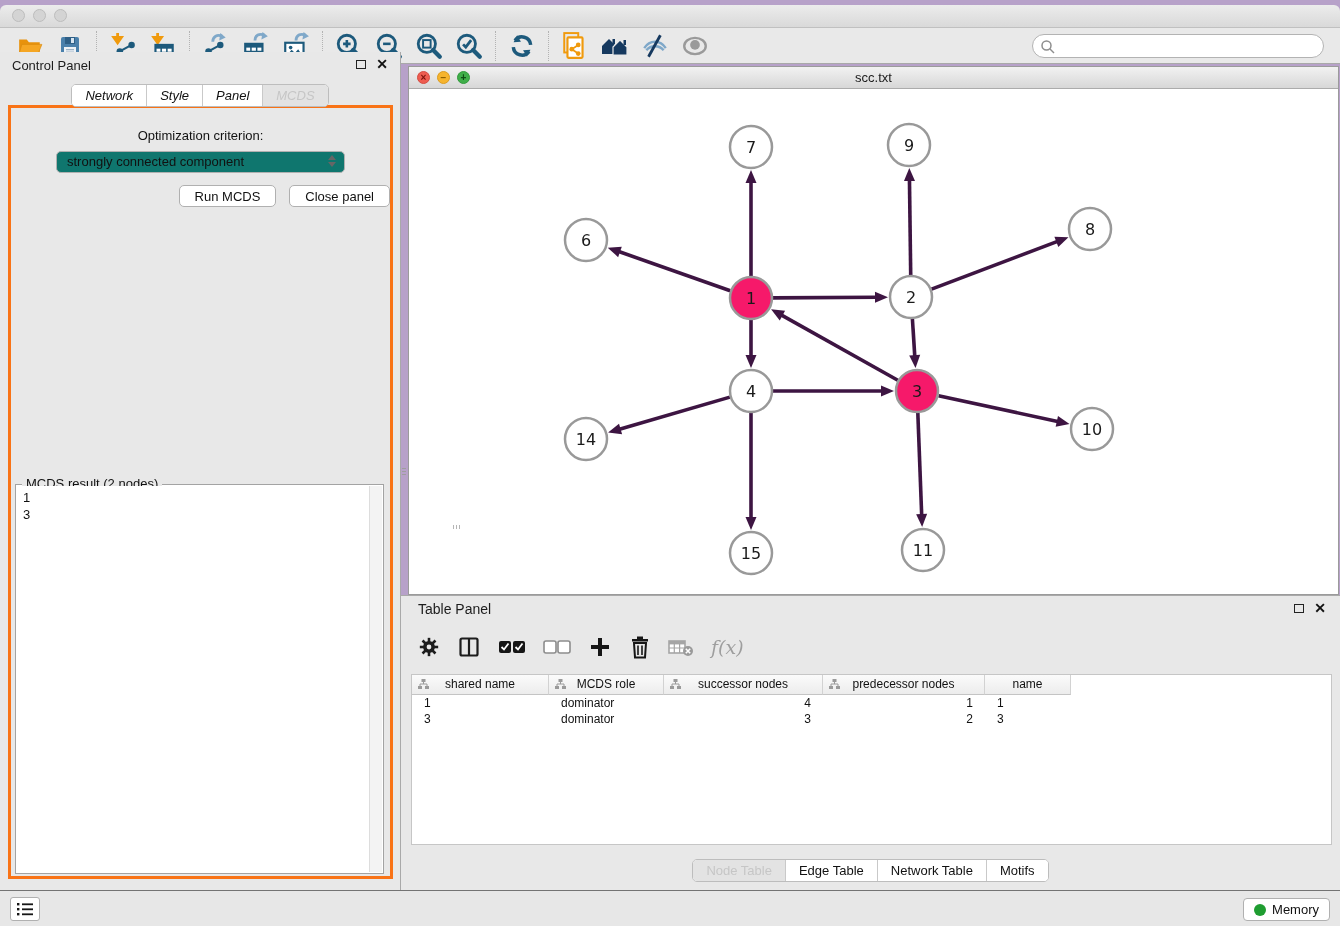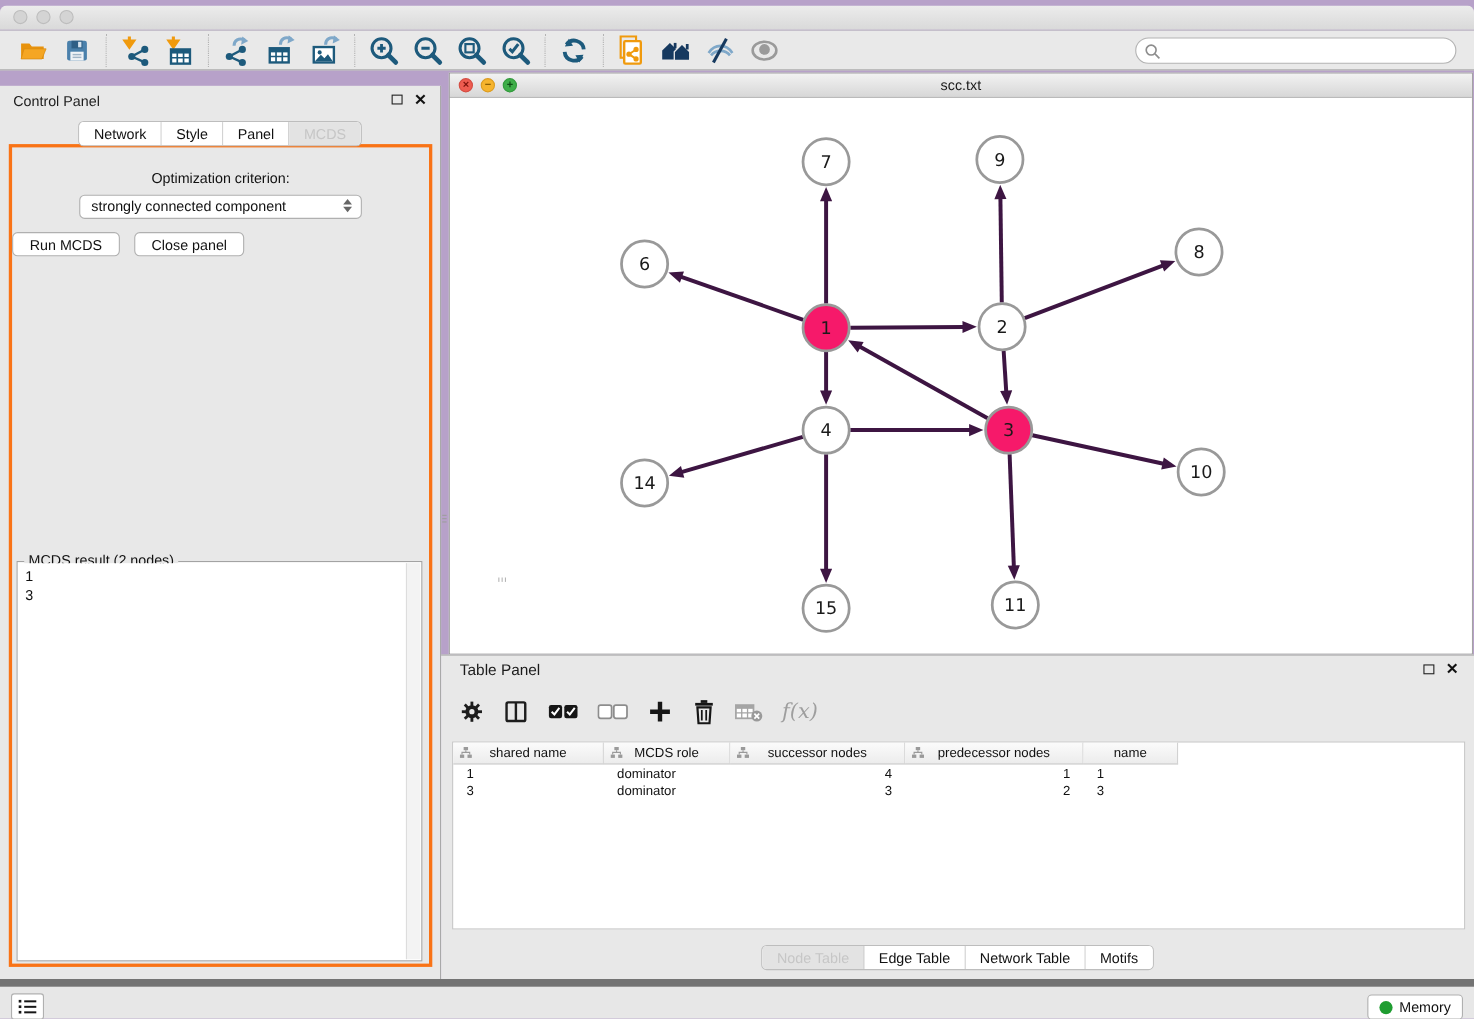--- a/index.html
+++ b/index.html
@@ -20,44 +20,44 @@
     border-bottom:1px solid #a9a9a9; display:flex; align-items:center; padding:0 10px; }
   .tb-btn { width:40px; height:32px; display:flex; align-items:center; justify-content:center; }
   .tb-sep { width:1px; height:30px; border-left:1px dotted #b3b3b3; margin:0 6px; }
   .tb-spacer { flex:1; }
   .searchbox { position:relative; width:292px; height:24px; background:#fff; border:1px solid #b3b3b3;
     border-radius:12px; margin-right:6px; }
   .searchbox svg { position:absolute; left:7px; top:4px; }
   .searchbox input { position:absolute; left:26px; top:1px; right:8px; height:20px; border:none;
     outline:none; font-size:13px; background:transparent; }
   
-  .control-panel { position:absolute; left:0; top:78px; width:401px; bottom:36px;
+  .control-panel { position:absolute; left:0; top:52px; width:401px; bottom:36px;
     background:#e8e8e8; border-right:1px solid #a9a9a9; }
   .panel-head { position:absolute; top:6px; left:12px; right:12px; height:18px; font-size:13px; color:#1c1c1c; }
   .panel-head-icons { position:absolute; right:12px; top:7px; display:flex; gap:10px; align-items:center; }
   .float-icon { width:10px; height:9px; border:1.6px solid #222; display:inline-block; }
   .close-icon { font-size:14px; font-weight:bold; color:#111; line-height:10px; }
-  .cp-tabs { position:absolute; top:32px; left:0; right:0; display:flex; justify-content:center; z-index:2; }
+  .cp-tabs { position:absolute; top:32px; left:0; right:0; display:flex; justify-content:center; z-index:2;font-style:italic; }
   .tabseg { display:flex; border:1px solid #bdbdbd; border-radius:5px; overflow:hidden; background:#fff; }
   .tabseg .tab { padding:3px 13px; font-size:13px; color:#111; background:#fff;
     border-right:1px solid #c9c9c9; cursor:default; }
   .tabseg .tab:last-child { border-right:none; }
   .tabseg .tab.selected { background:#e3e3e3; color:#c6c6c6; }
   .cp-content { position:absolute; left:8px; right:7px; top:53px; bottom:11px;
     border:3px solid #f97316; background:#e8e8e8; }
   .opt-label { margin-top:20px; text-align:center; font-size:13px; color:#111; }
-  .selectbox { position:relative; margin:8px auto 0 auto; width:257px; height:22px; background:#ffffff;
+  .selectbox { position:relative; margin:8px auto 0 auto; width:289px; height:22px; background:#0f766e;
     border:1px solid #b0b0b0; border-radius:5px; font-size:13px; color:#111; line-height:20px;
     padding-left:10px; }
   .selectbox .chevrons { position:absolute; right:8px; top:3px; display:flex; flex-direction:column; gap:2px; }
   .chevrons .up { width:0; height:0; border-left:4px solid transparent; border-right:4px solid transparent;
     border-bottom:5px solid #666; }
   .chevrons .down { width:0; height:0; border-left:4px solid transparent; border-right:4px solid transparent;
     border-top:5px solid #666; }
-  .cp-buttons { margin-top:12px; display:flex; justify-content:flex-start; gap:13px; }
+  .cp-buttons { margin-top:12px; display:flex; justify-content:flex-end; gap:13px; }
   .btn { height:22px; background:#fff; border:1px solid #b0b0b0; border-radius:5px;
     font-size:13px; color:#111; padding:0 15px; font-family:inherit; }
   .result-group { position:absolute; left:4px; right:6px; top:376px; bottom:2px;
     border:1px solid #a3a3a3; background:#fff; }
   .result-legend { position:absolute; top:-9px; left:6px; background:#e8e8e8; padding:0 4px;
     font-size:13px; color:#111; }
   .result-list { position:absolute; inset:1px 14px 1px 1px; background:#fff; padding:3px 0 0 6px;
     font-size:13px; color:#111; line-height:17px; white-space:pre; overflow:hidden; }
   .result-scroll { position:absolute; top:1px; bottom:1px; right:1px; width:13px; background:#f3f3f3;
     border-left:1px solid #ddd; }
@@ -93,21 +93,21 @@
   .thead { display:flex; height:20px; }
   .th { position:relative; height:20px; background:linear-gradient(#fbfbfb,#ececec);
     border-right:1px solid #d2d2d2; border-bottom:1px solid #c4c4c4;
     font-size:12px; color:#111; text-align:center; line-height:19px; flex:none; }
   .th .tree-ic { position:absolute; left:6px; top:4px; }
   .trow { display:flex; height:16px; font-size:12px; color:#111; }
   .td { flex:none; line-height:16px; padding:0 12px; white-space:nowrap; overflow:hidden; }
   .tp-tabs { position:absolute; bottom:8px; left:0; right:0; display:flex; justify-content:center; }
   
   .statusbar { position:absolute; left:0; bottom:0; right:0; height:36px; background:#e7e7e7;
-    border-top:7px solid #737373; }
+    border-top:1px solid #737373; }
   .sb-left-btn { position:absolute; left:10px; top:6px; width:30px; height:24px; background:#fff;
     border:1px solid #b0b0b0; border-radius:3px; display:flex; align-items:center; justify-content:center; }
   .memory-btn { position:absolute; right:10px; top:7px; height:23px; background:#fff;
     border:1px solid #b0b0b0; border-radius:4px; display:flex; align-items:center; gap:6px;
     padding:0 10px; font-size:13px; color:#111; }
   .memory-dot { width:12px; height:12px; border-radius:50%; background:#1f9d31; }
 </style>
 </head>
 <body>
 

